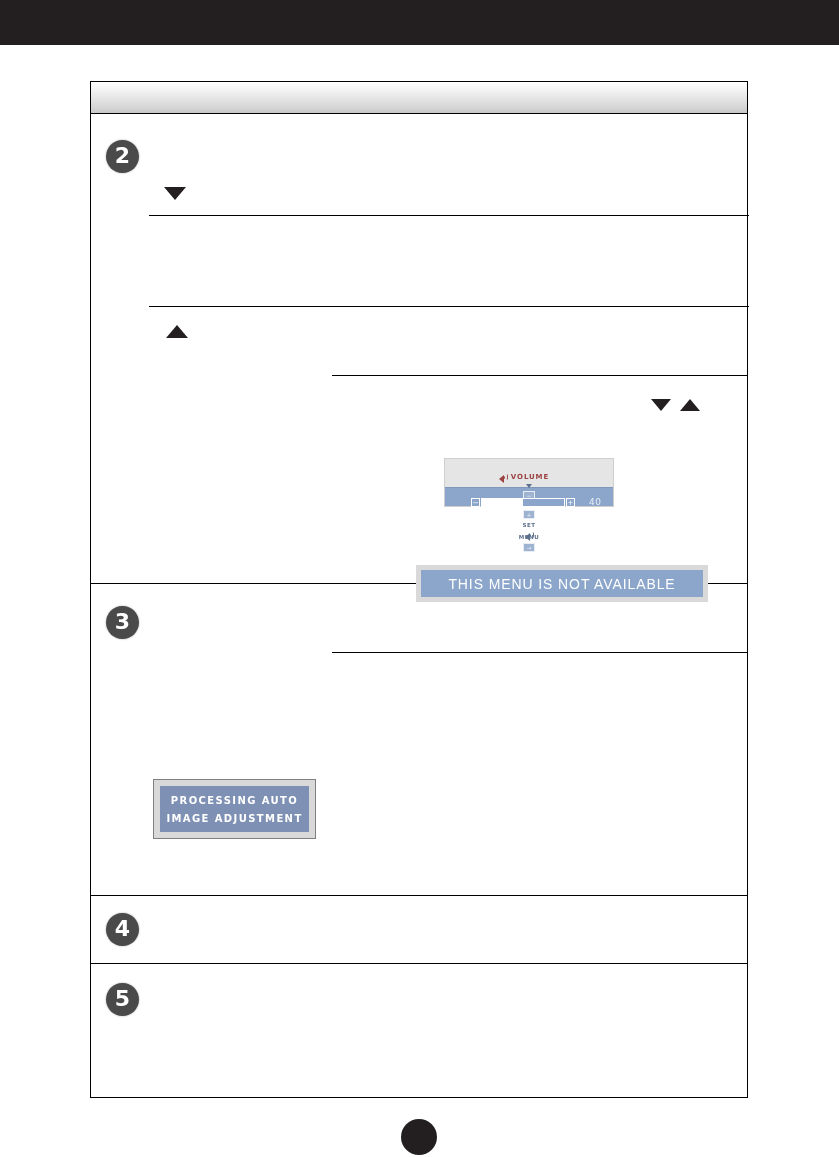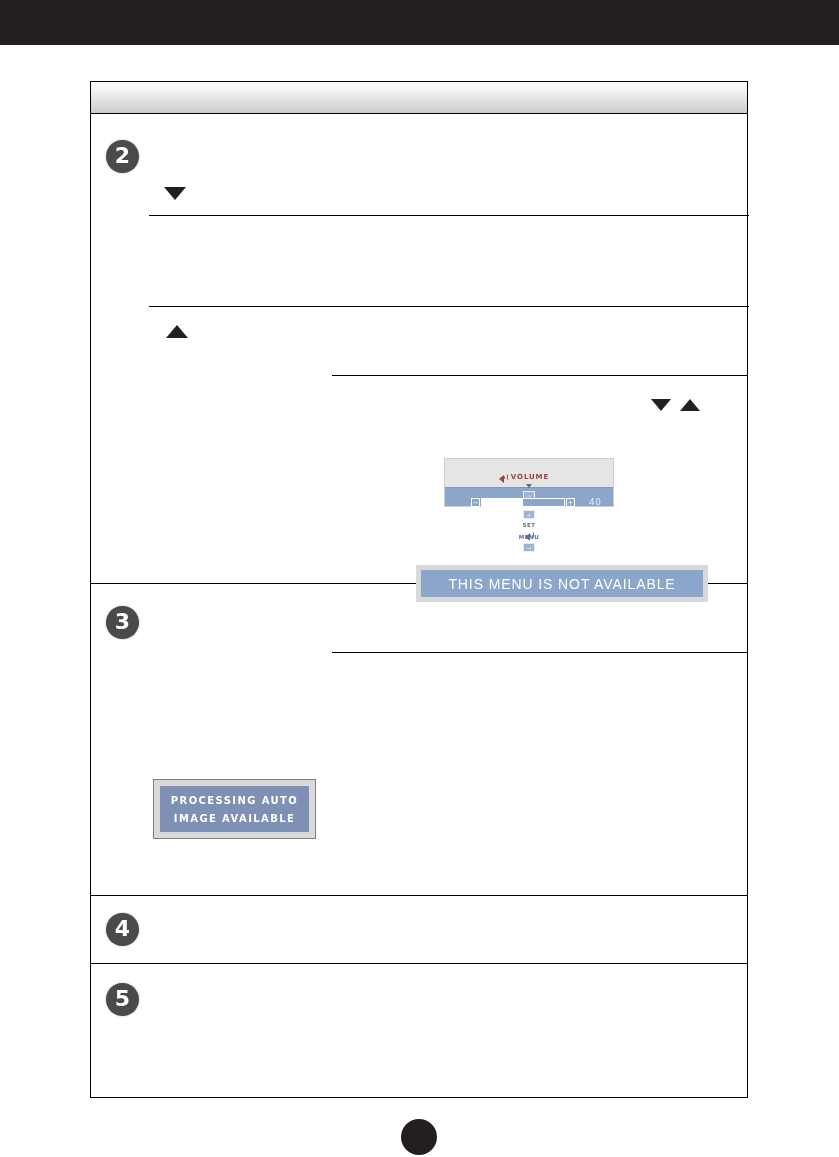--- a/index.html
+++ b/index.html
@@ -407,21 +407,21 @@
 
     <div class="step-badge" style="left:15px; top:22px;">
       <span>3</span>
     </div>
 
     <div class="rule" style="left:241px; top:68px; width:416px;"></div>
 
     <div class="osd-processing">
       <div class="osd-processing-inner">
         <span class="osd-processing-line">PROCESSING AUTO</span>
-        <span class="osd-processing-line">IMAGE AVAILABLE</span>
+        <span class="osd-processing-line">IMAGE ADJUSTMENT</span>
       </div>
     </div>
   </div>
 
   <div class="section sec-4">
     <div class="step-badge" style="left:15px; top:17px;">
       <span>4</span>
     </div>
   </div>
 

